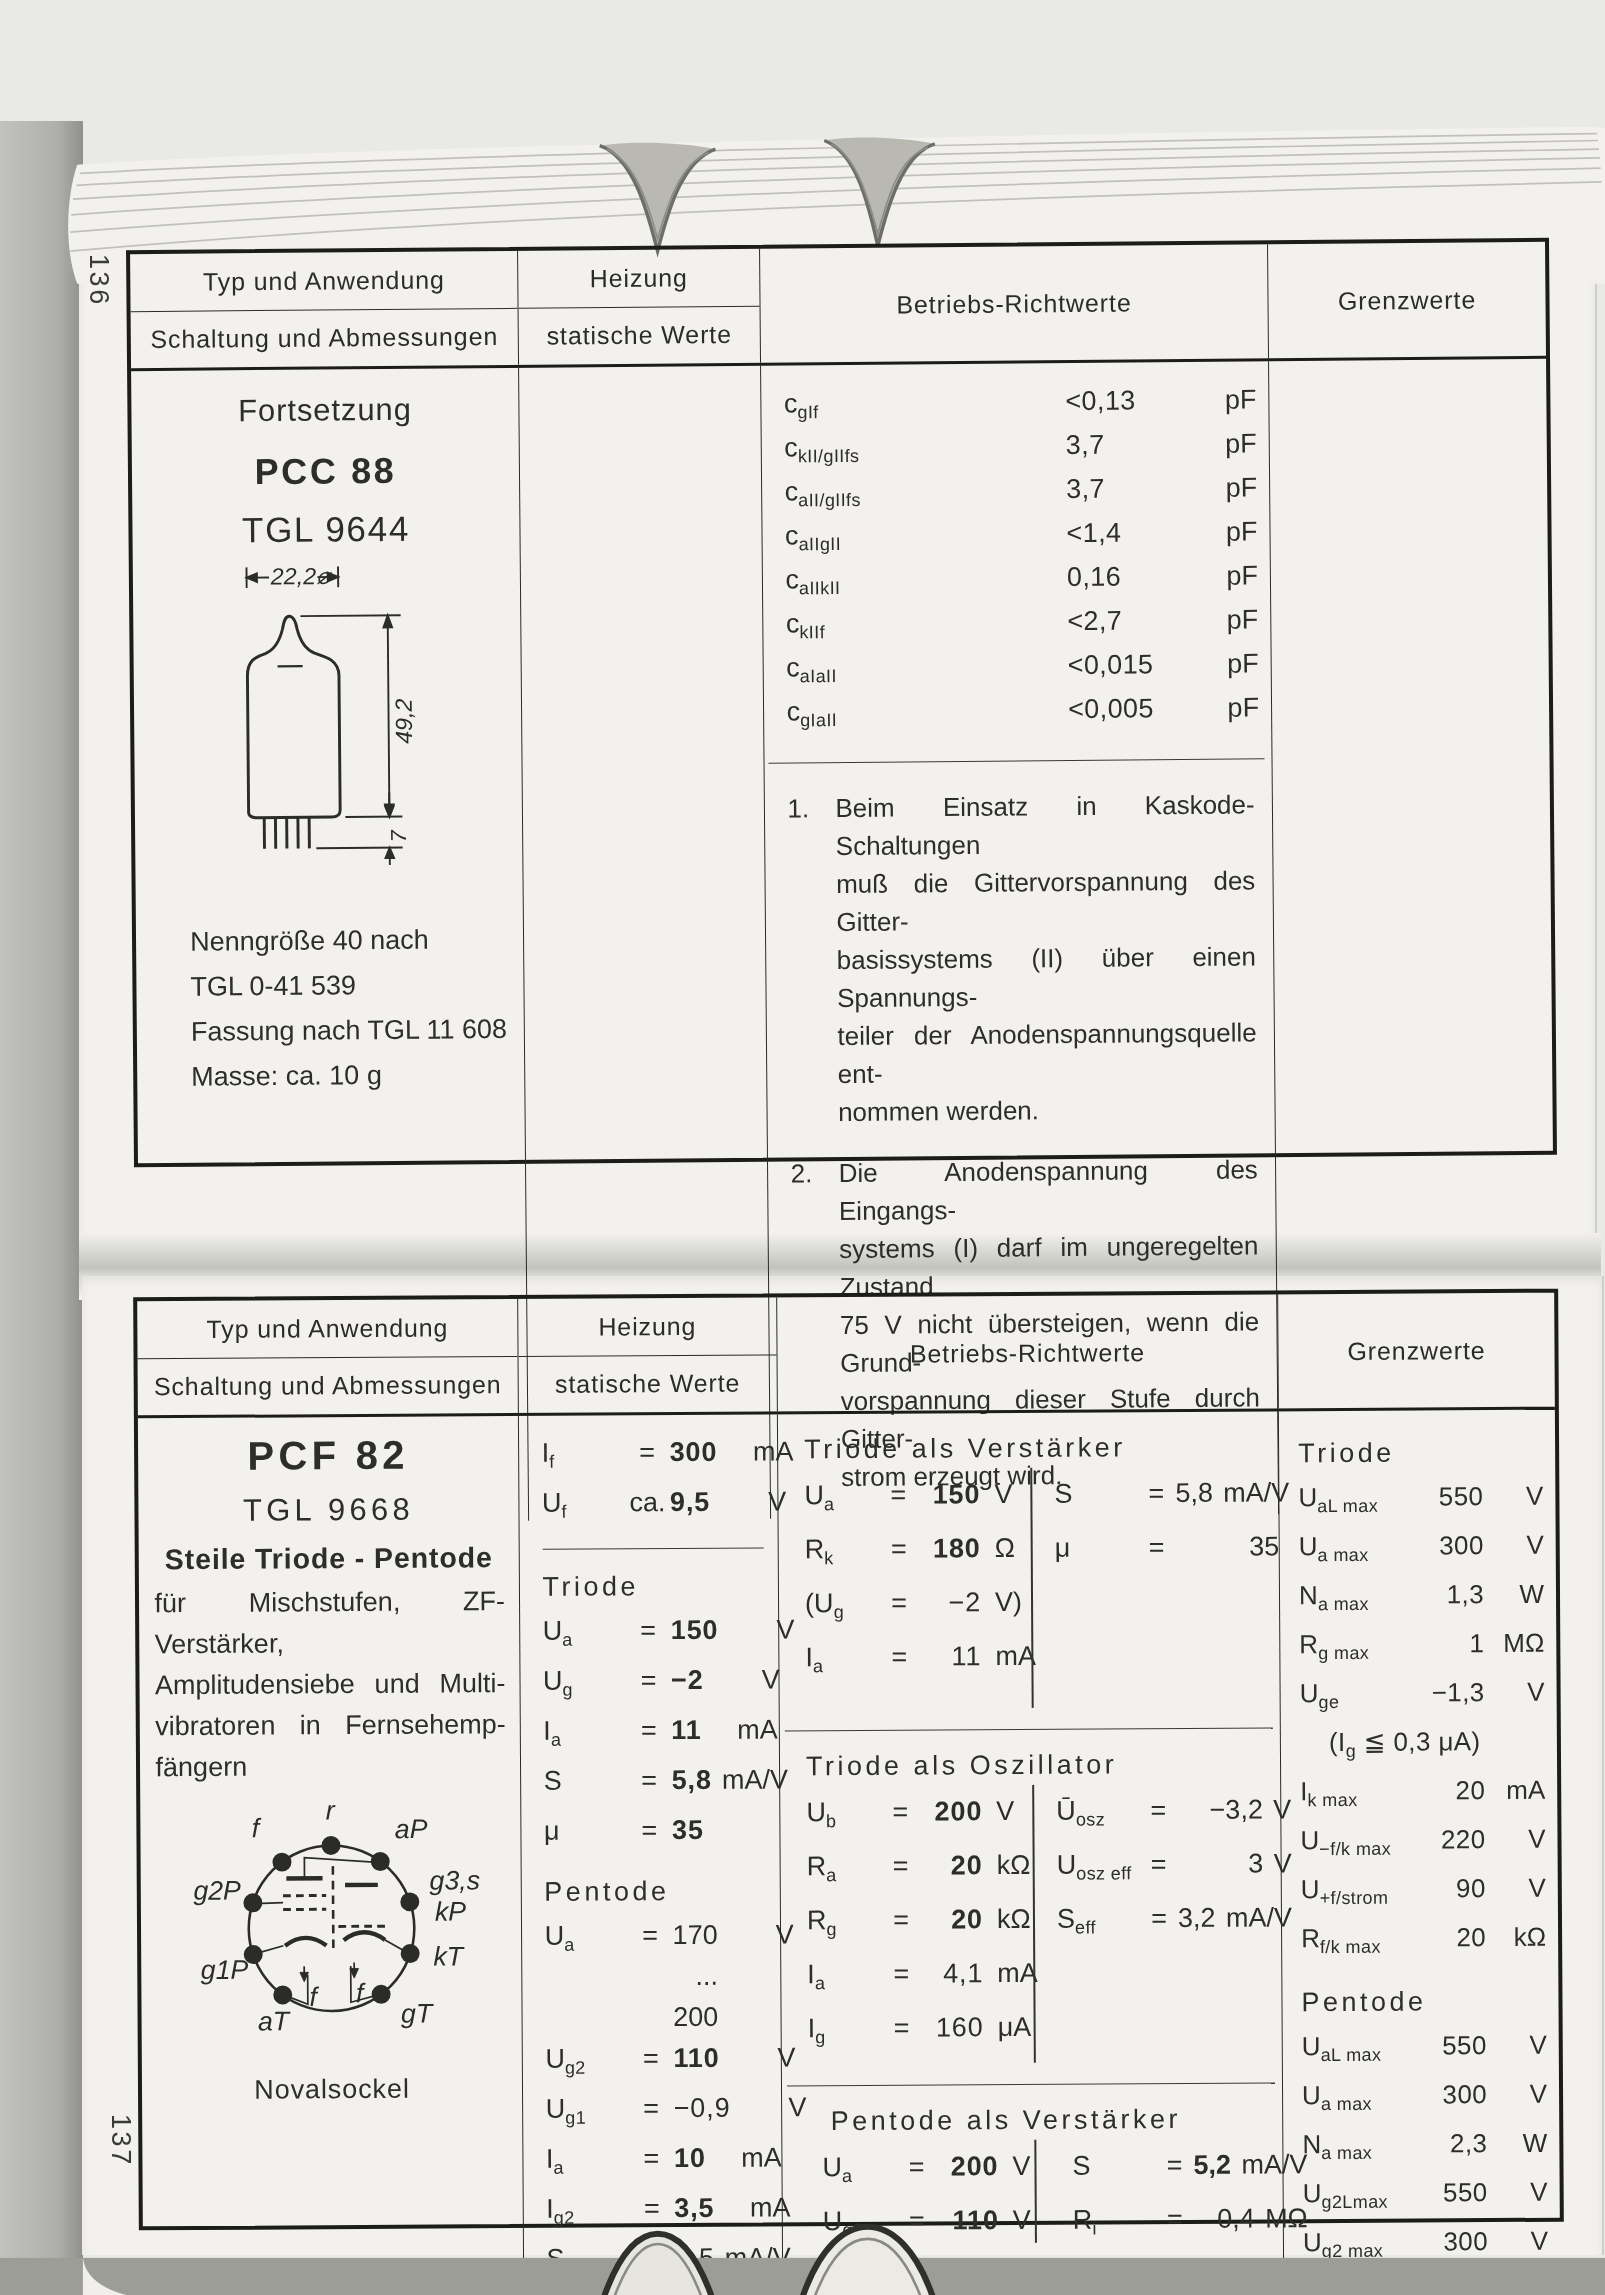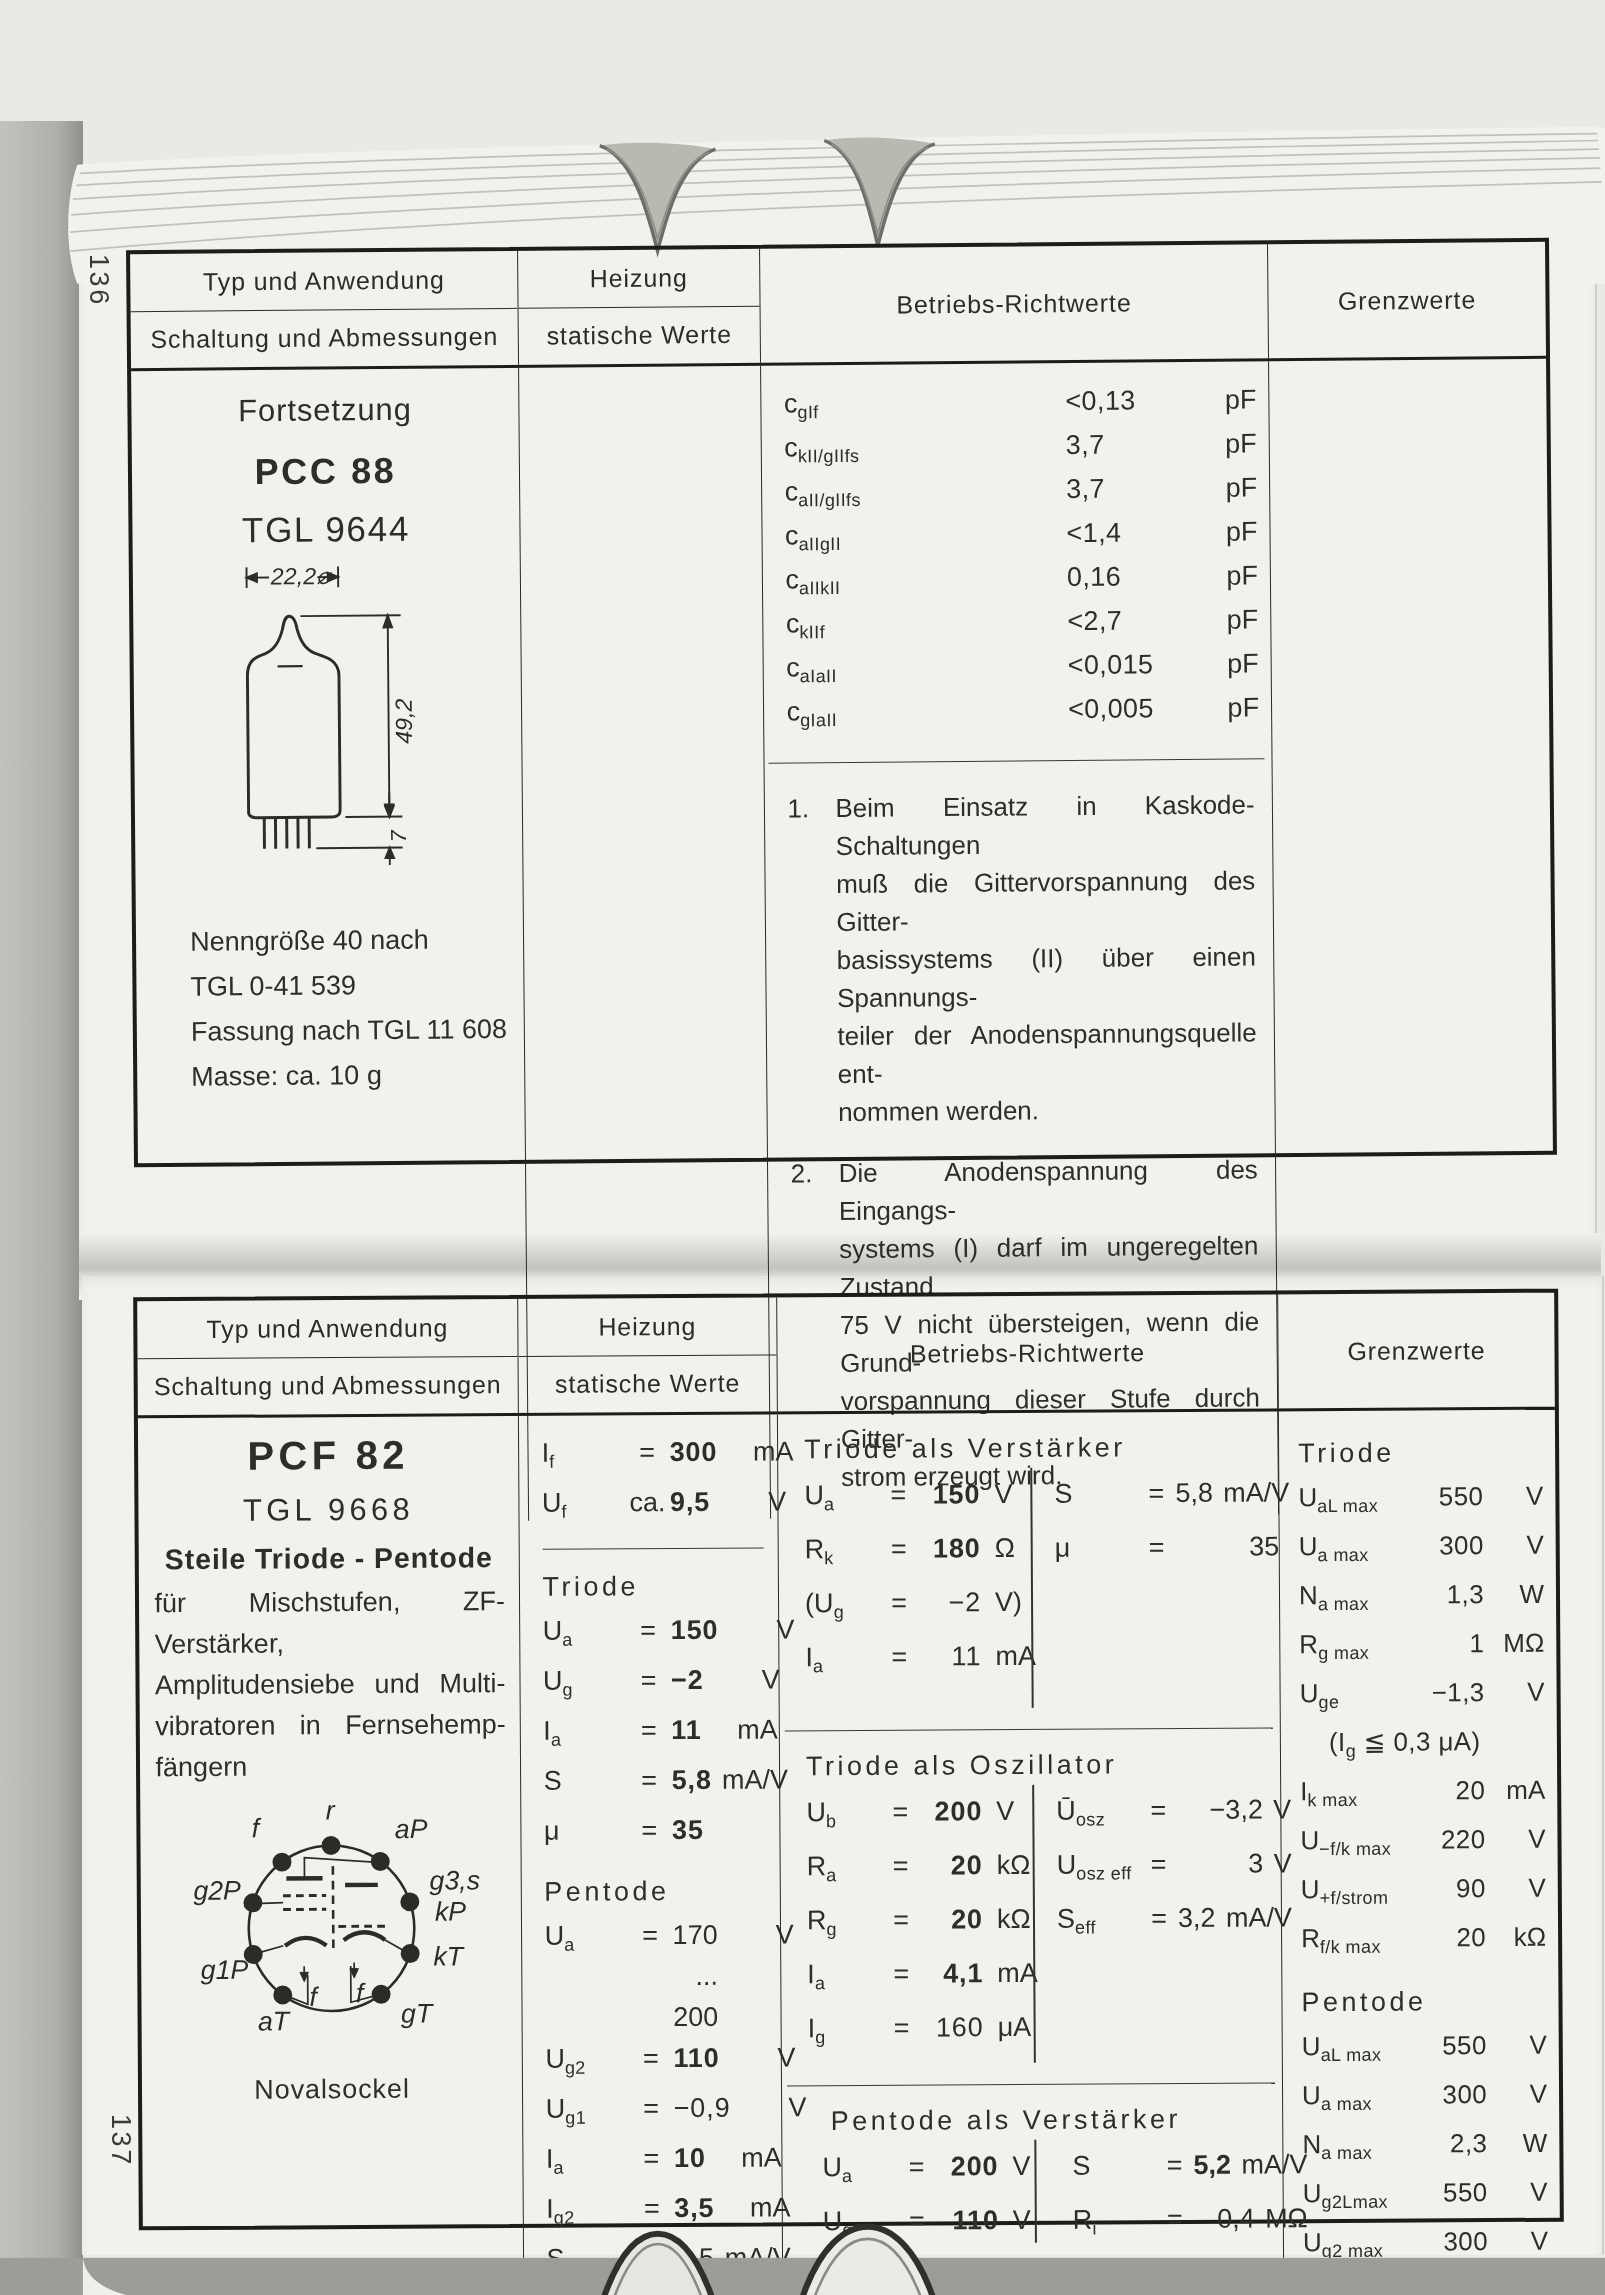--- a/index.html
+++ b/index.html
@@ -523,21 +523,21 @@
               </div>
             <div class="brow">
                 <span><span>R</span><span class="sub">g</span></span>
                 <span class="rel">=</span>
                 <span class="val">20</span>
                 <span class="unit">kΩ</span>
               </div>
             <div class="brow">
                 <span><span>I</span><span class="sub">a</span></span>
                 <span class="rel">=</span>
-                <span class="val" style="font-weight:700">4,1</span>
+                <span class="val" style="font-weight:400">4,1</span>
                 <span class="unit">mA</span>
               </div>
             <div class="brow">
                 <span><span>I</span><span class="sub">g</span></span>
                 <span class="rel">=</span>
                 <span class="val" style="font-weight:400">160</span>
                 <span class="unit">μA</span>
               </div>
           </div>
           <div>

